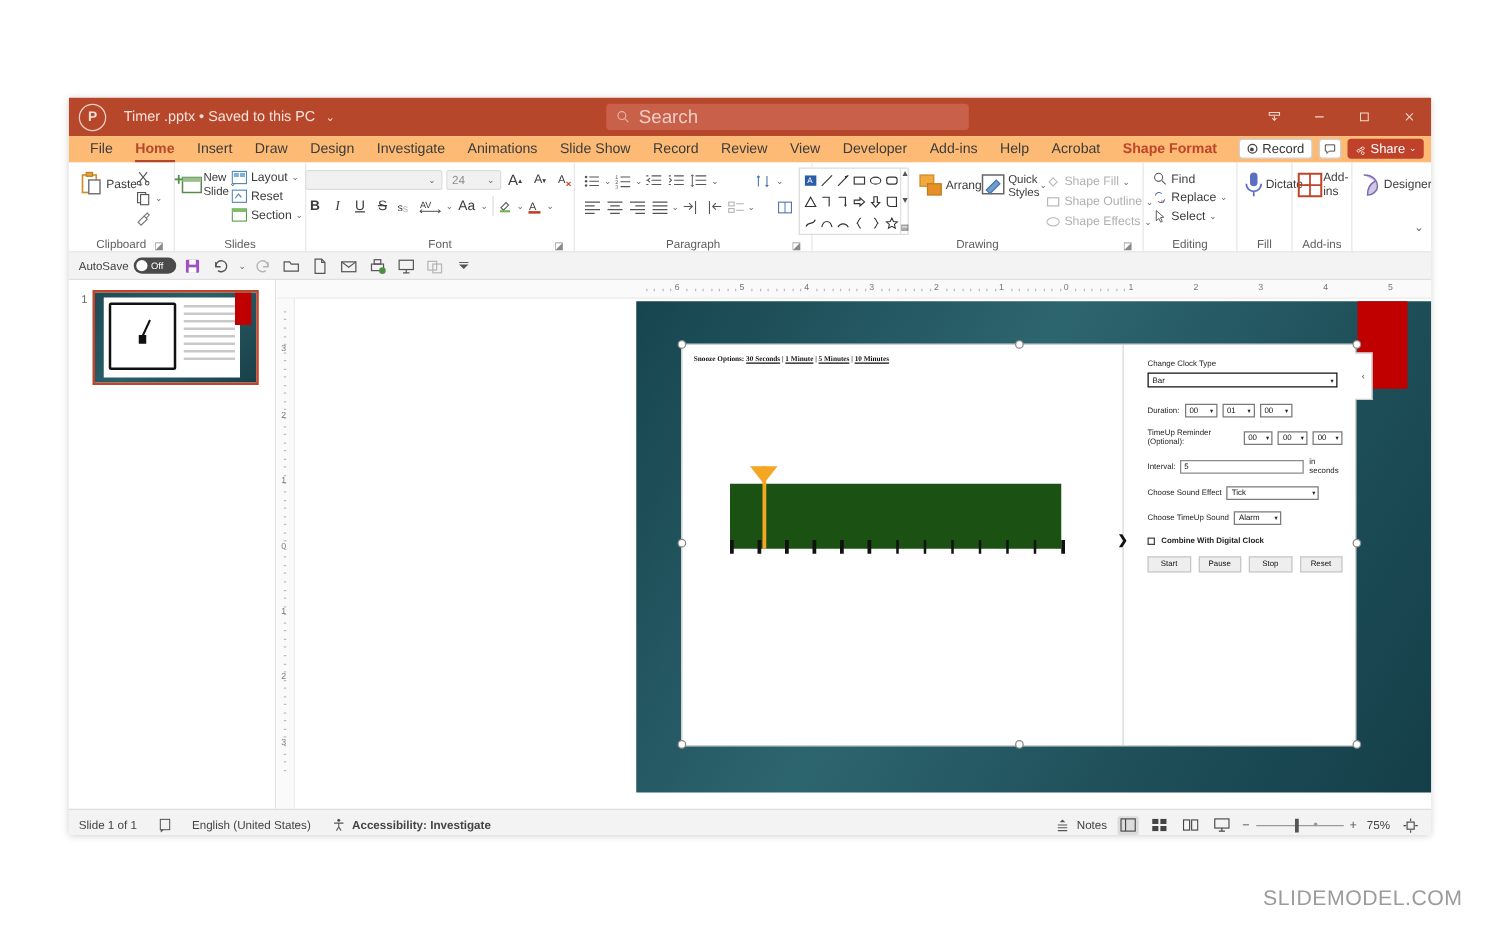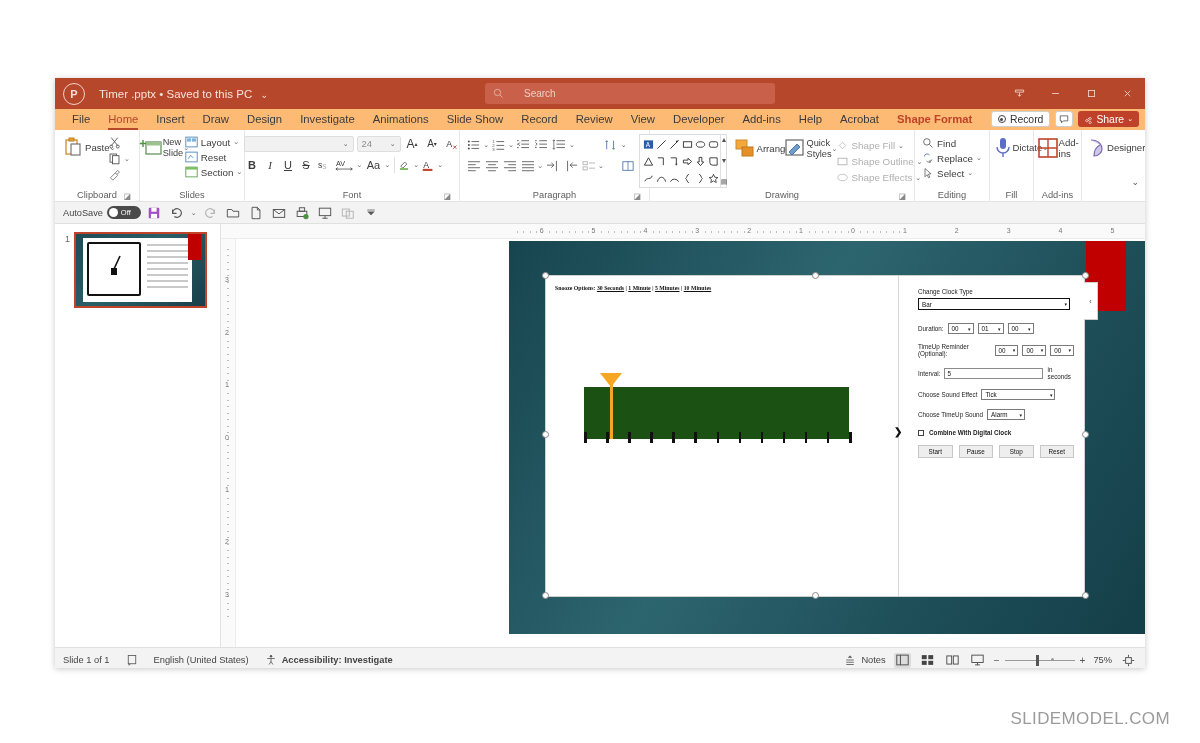--- a/index.html
+++ b/index.html
@@ -36,36 +36,36 @@
   .doc-title {
     color:#f6e2dc; font-size:11.5px; margin-left:14px; white-space:nowrap;
   }
   .caret-down { color:#f6e2dc; font-size:9px; margin-left:5px; }
   .searchbox {
     position:absolute; left:430px; top:5px; width:290px; height:21px;
     background:#c8604a; border-radius:3px;
     display:flex; align-items:center; padding-left:8px;
   }
   .searchbox svg { opacity:.75; }
-  .search-text { color:#f0cdc4; font-size:10px; margin-left:20px; }
+  .search-text { color:#f0cdc4; font-size:15px; margin-left:7px; }
   .win-controls {
     position:absolute; right:0; top:0; height:31px; display:flex;
   }
   .wc { width:36px; height:31px; display:flex; align-items:center; justify-content:center; color:#f3d9d2; }
 
   
   .tabstrip {
     height:21px; background:#fdba74;
     display:flex; align-items:center; padding-left:8px; position:relative;
   }
   .tab {
     font-size:11.3px; color:#3b3b3b; padding:0 9px; height:21px;
     line-height:21px; white-space:nowrap; cursor:default;
   }
-  .tab.active { color:#b7472a; font-weight:400; position:relative; }
+  .tab.active { color:#b7472a; font-weight:700; position:relative; }
   .tab.active::after {
     content:""; position:absolute; left:9px; right:9px; bottom:0;
     height:2px; background:#b7472a;
   }
   .tab.contextual { color:#c0442a; font-weight:600; }
   .tabstrip-right { position:absolute; right:6px; top:2px; display:flex; align-items:center; gap:5px; }
   .btn-record {
     display:flex; align-items:center; gap:4px;
     border:1px solid #cfcfcf; border-radius:3px; background:#fff;
     height:16px; padding:0 6px; font-size:10.4px; color:#333;

